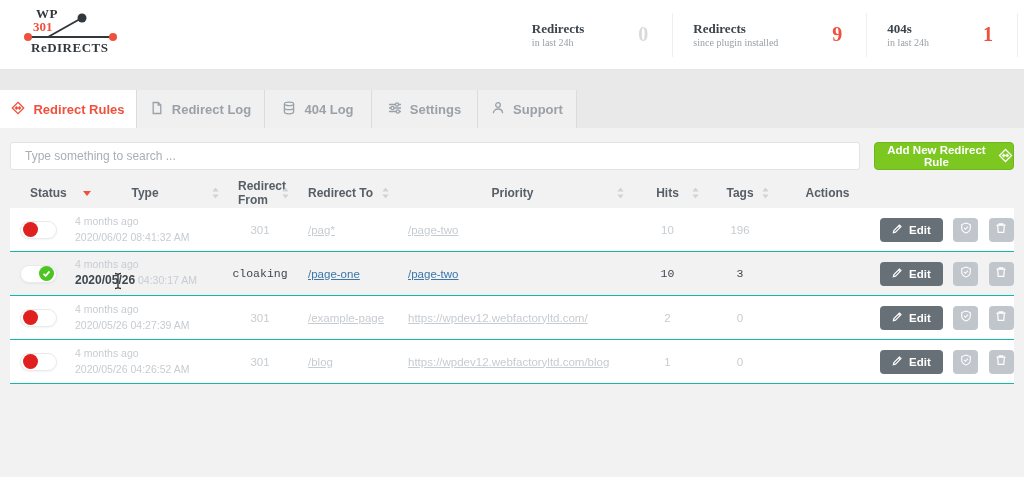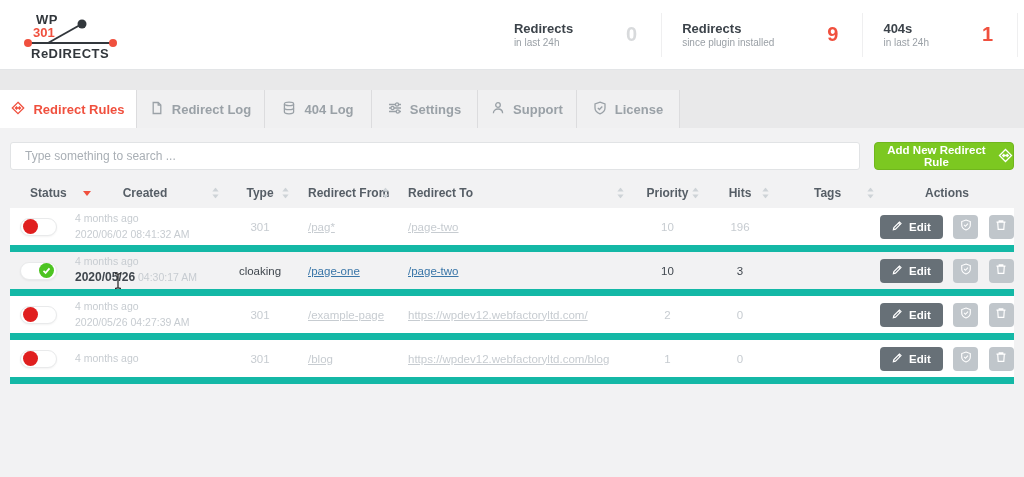--- a/index.html
+++ b/index.html
@@ -5,21 +5,21 @@
   * { margin:0; padding:0; box-sizing:border-box; }
   html,body { width:1024px; height:477px; }
   body {
     font-family: "Liberation Sans", sans-serif;
     background:#f2f2f3;
     position:relative;
     overflow:hidden;
     color:#3f464d;
   }
   
-  .appbar { height:70px; background:#fff; border-bottom:1px solid #e3e5e7; display:flex; align-items:center; justify-content:space-between; padding:0 6px 0 16px; }
+  .appbar { height:70px; background:#fff; border-bottom:1px solid #e3e5e7; display:flex; align-items:flex-start; justify-content:space-between; padding:0 6px 0 16px;font-family:Liberation Serif, serif; }
   .logo { position:relative; width:110px; height:58px; flex:none; }
   .logo .wp  { position:absolute; left:20px; top:6px;  font-size:13px; font-weight:700; color:#32373c; letter-spacing:.5px;}
   .logo .n301{ position:absolute; left:17px; top:19px; font-size:13px; font-weight:700; color:#f0503e; }
   .logo .nm  { position:absolute; left:15px; top:40px; font-size:13px; font-weight:700; color:#32373c; letter-spacing:.5px;}
   .logo svg  { position:absolute; left:0; top:0; }
   .stats { display:flex; align-items:center; height:100%; }
   .stat { display:flex; align-items:center; height:44px; padding:0 24px 0 20px; border-right:1px solid #efeff0; }
   .stat-text { margin-right:46px; }
   .stat-title { font-size:13px; font-weight:700; color:#3c434a; line-height:1.25; }
   .stat-sub   { font-size:10px; color:#9aa0a6; }
@@ -42,31 +42,31 @@
   
   .table { margin-top:8px; }
   .thead, .trow { display:grid; grid-template-columns:55px 160px 70px 100px 235px 75px 70px 105px 1fr; align-items:center; }
   .thead { height:30px; font-size:12px; font-weight:700; color:#565e66; }
   .hcell { position:relative; height:100%; display:flex; align-items:center; }
   .hc-center { justify-content:center; }
   .hc-left   { padding-left:13px; }
   .hc-status { padding-left:20px; }
   .sort { position:absolute; right:6px; top:50%; transform:translateY(-50%); line-height:0; }
   .caret-red { width:0; height:0; border-left:4px solid transparent; border-right:4px solid transparent; border-top:5px solid #f0503e; margin-left:16px; }
-  .trow { height:44px; background:#fff; border-bottom:7px solid #14b8a6; font-size:11.5px; }
+  .trow { height:44px; background:#fff; border-bottom:1px solid #14b8a6; font-size:11.5px; }
   .trow.hovered { background:#f2f2f3; }
   .c-status { padding-left:10px; }
   .c-created { padding-left:10px; line-height:1.45; }
   .rel  { font-size:10.5px; color:#c7ccd1; }
   .date { font-size:10.5px; color:#c7ccd1; }
   .date .strong { font-size:12px; font-weight:700; color:#3f464d; }
   .c-center { text-align:center; }
   .c-left { padding-left:13px; }
   .faded { color:#c7ccd1; }
-  .dark  { color:#40474e; }
+  .dark  { color:#40474e;font-family:Liberation Mono, monospace; }
   a.rlink { text-decoration:underline; cursor:pointer; }
   a.rlink.faded { color:#c7ccd1; }
   a.rlink.blue  { color:#3a76a8; }
   
   .toggle { position:relative; width:37px; height:18px; background:#fff; border:1px solid #e9eaeb; border-radius:10px; box-shadow:0 1px 2px rgba(0,0,0,.05); cursor:pointer; }
   .knob { position:absolute; top:0.5px; width:15px; height:15px; border-radius:50%; display:flex; align-items:center; justify-content:center; }
   .toggle.off .knob { left:2px; background:#e01f1f; }
   .toggle.on  .knob { right:2px; background:#4cc421; }
   
   .c-actions { display:flex; align-items:center; justify-content:space-between; gap:5px; }
@@ -149,54 +149,40 @@
           </svg></span>
       <span>Settings</span>
     </div>
     <div class="tab t4">
       <span><svg width="14" height="14" viewBox="0 0 14 14" fill="none" stroke="currentColor" stroke-width="1.3">
             <circle cx="7" cy="4" r="2.3"></circle>
             <path d="M2.4 12.2 c0-2.6 2-4.2 4.6-4.2 s4.6 1.6 4.6 4.2"></path>
           </svg></span>
       <span>Support</span>
     </div>
-    <div class="tab t5">
-      <span><svg width="14" height="14" viewBox="0 0 14 14" fill="none" stroke="currentColor" stroke-width="1.3">
-            <path d="M7 1.2 L12 3 v4 c0 3-2.2 4.8-5 5.8 C4.2 11.8 2 10 2 7 V3 Z"></path>
-            <path d="M4.8 6.9 L6.4 8.5 L9.3 5.5"></path>
-          </svg></span>
-      <span>License</span>
-    </div>
   </div>
 </div>
 
 <div class="content">
   <div class="searchrow">
     <input class="search" type="text" placeholder="Type something to search ..." style="">
     <button class="addbtn">
       <span>Add New Redirect Rule</span>
       <span><svg width="15" height="15" viewBox="0 0 16 16" fill="none" stroke="#fff" stroke-width="1.4">
             <path d="M8 1.6 L14.4 8 L8 14.4 L1.6 8 Z"></path>
             <path d="M5.2 8 h5.6 M9.3 6.3 L11 8 L9.3 9.7 M6.7 6.3 L5 8 L6.7 9.7"></path>
           </svg></span>
     </button>
   </div>
 
   <div class="table">
     <div class="thead">
       <div class="hcell hc-status">
         <span>Status</span>
         <span class="caret-red"></span>
-      </div>
-      <div class="hcell hc-center">
-        <span>Created</span>
-        <span class="sort"><svg width="7" height="11" viewBox="0 0 7 11">
-              <path d="M3.5 0 L6.6 4 H0.4 Z" fill="#ced3d7"></path>
-              <path d="M3.5 11 L6.6 7 H0.4 Z" fill="#ced3d7"></path>
-            </svg></span>
       </div>
       <div class="hcell hc-center">
         <span>Type</span>
         <span class="sort"><svg width="7" height="11" viewBox="0 0 7 11">
               <path d="M3.5 0 L6.6 4 H0.4 Z" fill="#ced3d7"></path>
               <path d="M3.5 11 L6.6 7 H0.4 Z" fill="#ced3d7"></path>
             </svg></span>
       </div>
       <div class="hcell hc-left">
         <span>Redirect From</span>
@@ -357,20 +343,21 @@
     </div>
 
     <div class="trow">
       <div class="c-status">
           <div class="toggle off">
             <div class="knob"></div>
           </div>
         </div>
       <div class="c-created">
         <div class="rel">4 months ago</div>
+        <div class="date"><span>2020/05/26</span> <span>04:26:52 AM</span></div>
       </div>
       <div class="c-center faded">301</div>
       <div class="c-left"><a class="rlink faded">/blog</a></div>
       <div class="c-left"><a class="rlink faded">https://wpdev12.webfactoryltd.com/blog</a></div>
       <div class="c-center faded">1</div>
       <div class="c-center faded">0</div>
       <div class="c-center"></div>
       <div class="c-actions">
         <button class="editbtn">
             <span><svg width="11" height="11" viewBox="0 0 11 11" fill="none" stroke="#fff" stroke-width="1.2">

